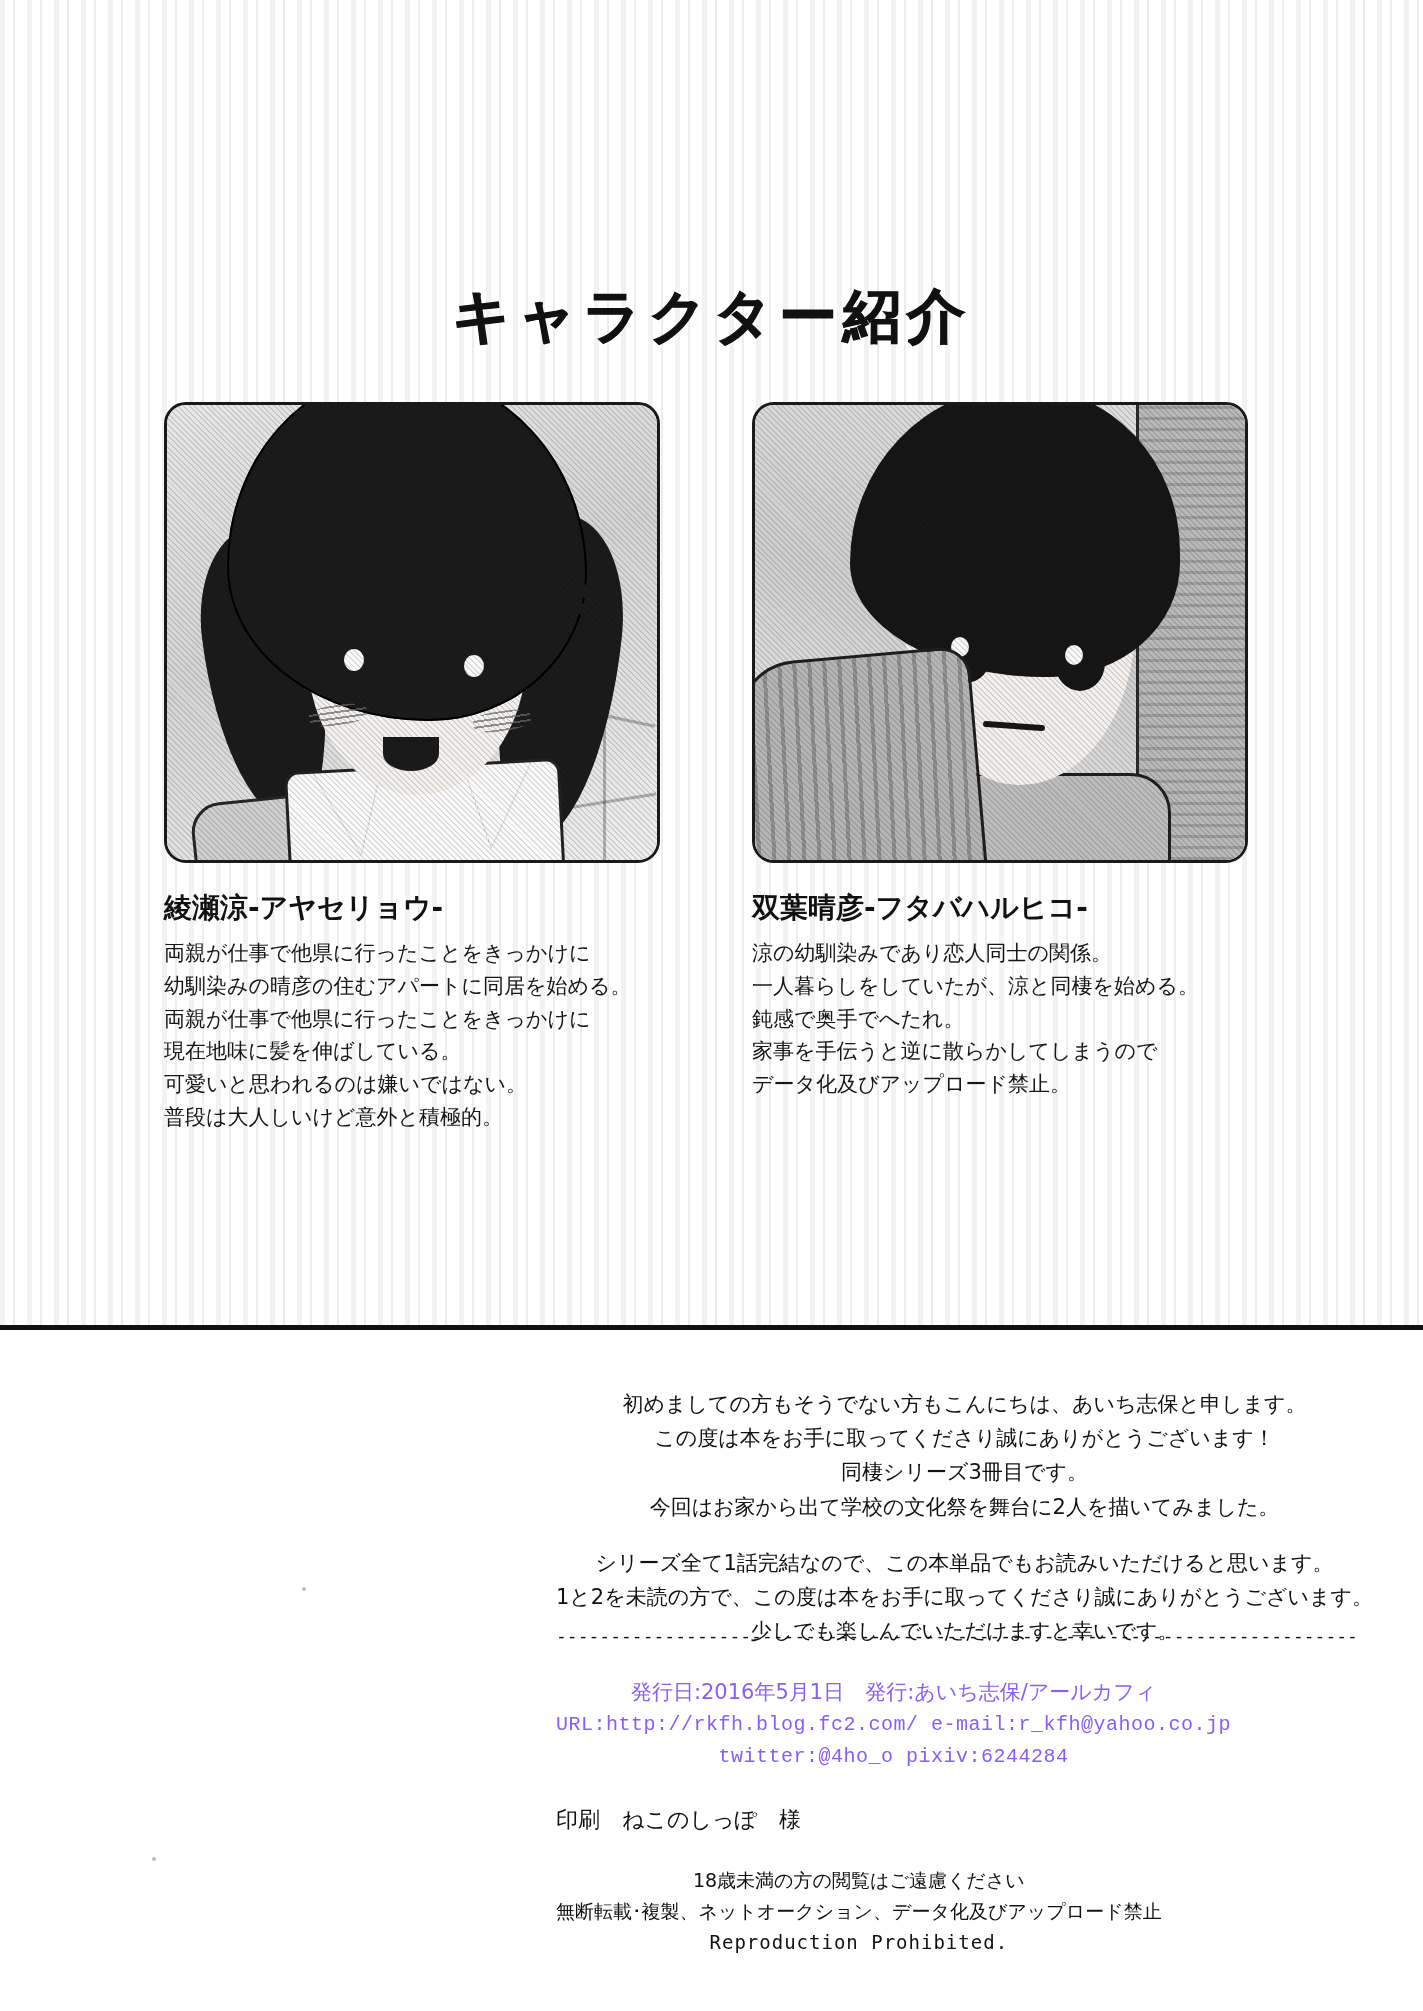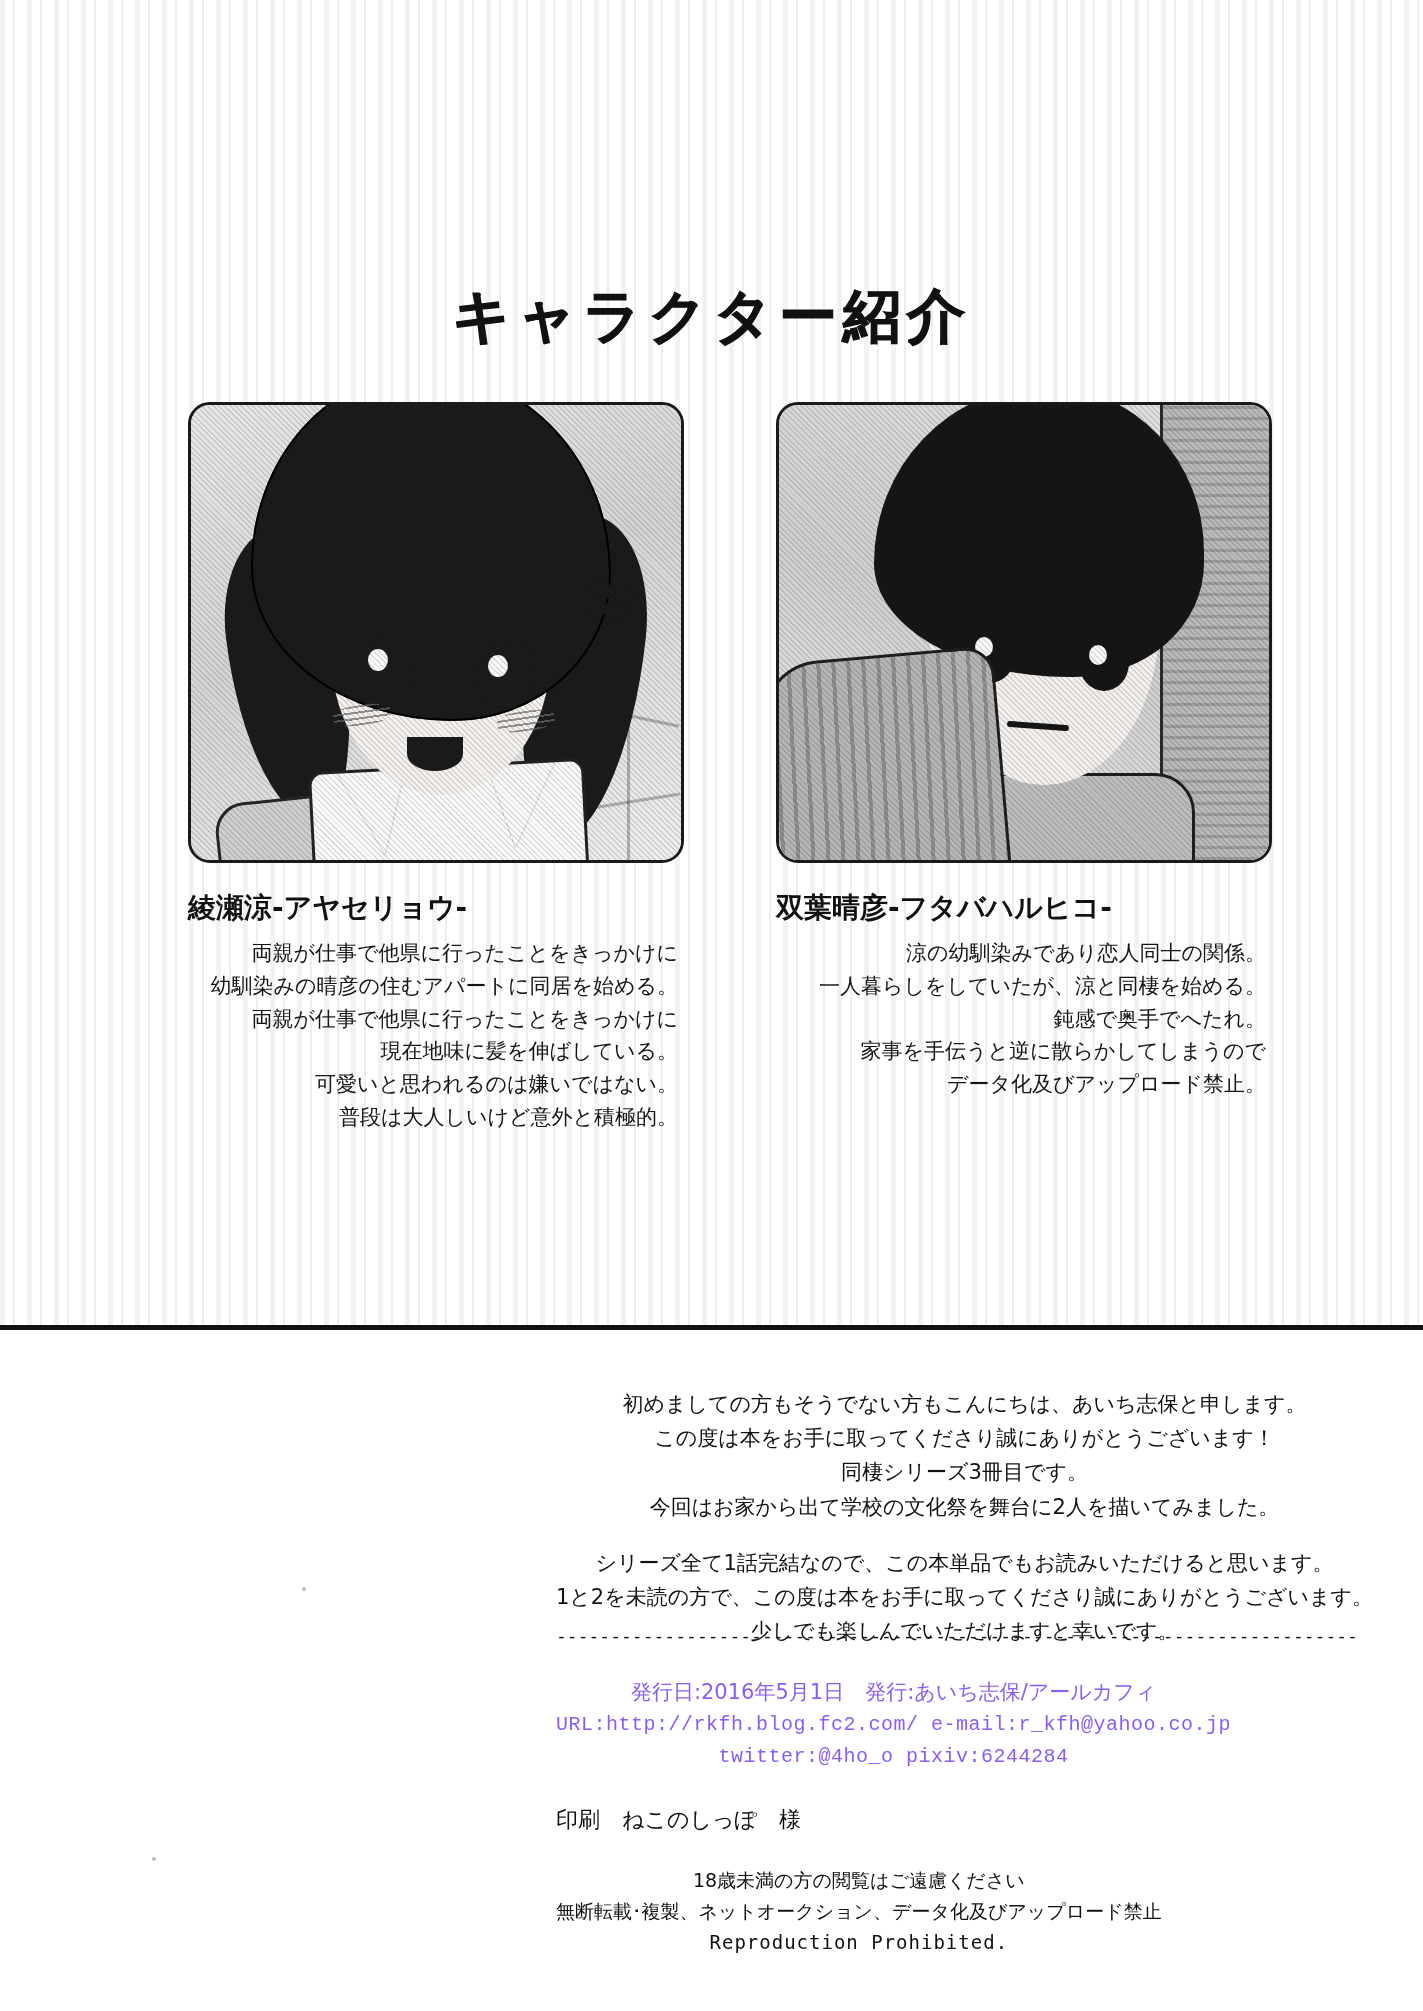--- a/index.html
+++ b/index.html
@@ -47,21 +47,21 @@
     font-family: "DejaVu Sans", sans-serif;
     font-size: 58px;
     font-weight: bold;
     letter-spacing: 6px;
     color: #111;
     -webkit-text-stroke: 1px #111;
   }
 
   .cards {
     position: absolute;
-    left: 188px;
+    left: 164px;
     top: 402px;
     width: 1080px;
     display: flex;
     gap: 98px;
   }
   .card {
     width: 490px;
   }
 
   .portrait {
@@ -279,21 +279,21 @@
     font-size: 28px;
     font-weight: bold;
     color: #111;
     letter-spacing: 0px;
   }
   .char-desc {
     font-size: 21px;
     line-height: 1.56;
     color: #161616;
   }
-  .char-desc div { white-space: nowrap; text-align: right; }
+  .char-desc div { white-space: nowrap; }
 
   
   .page-bottom {
     position: absolute;
     left: 0;
     top: 1335px;
     width: 1423px;
     height: 676px;
     background: #ffffff;
     text-align: center;

